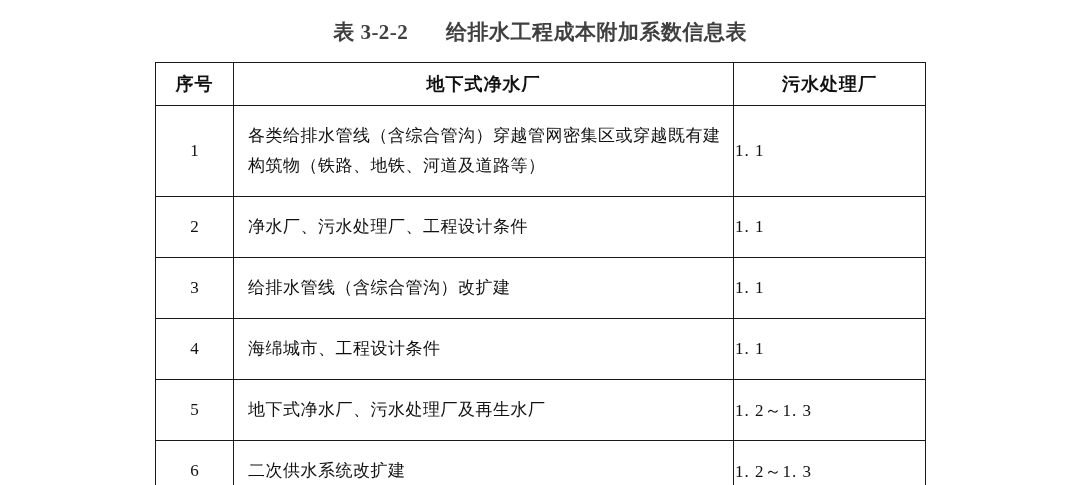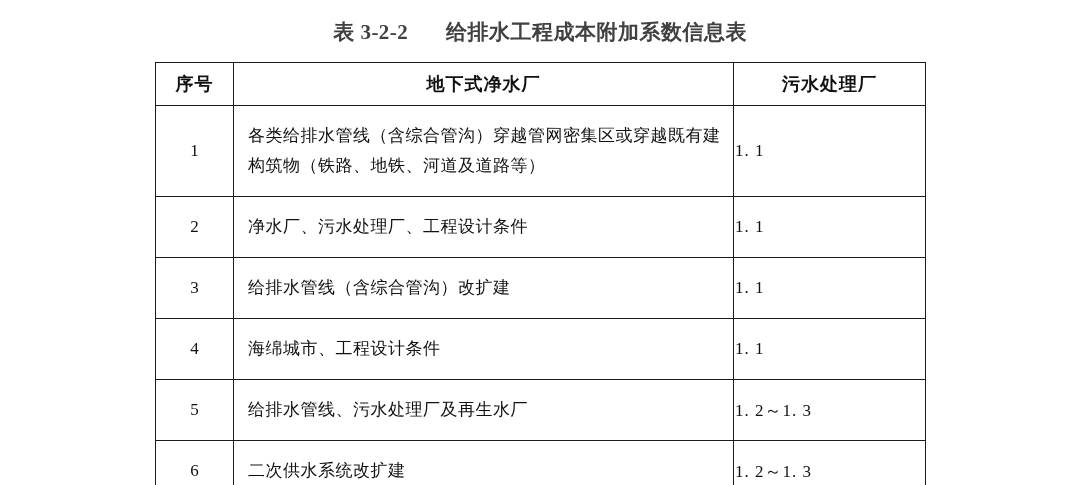--- a/index.html
+++ b/index.html
@@ -130,21 +130,21 @@
           <td class="cell-cond">给排水管线（含综合管沟）改扩建</td>
           <td class="cell-coef">1. 1</td>
         </tr>
         <tr class="row-normal">
           <td class="cell-no">4</td>
           <td class="cell-cond">海绵城市、工程设计条件</td>
           <td class="cell-coef">1. 1</td>
         </tr>
         <tr class="row-normal">
           <td class="cell-no">5</td>
-          <td class="cell-cond">给排水管线、污水处理厂及再生水厂</td>
+          <td class="cell-cond">地下式净水厂、污水处理厂及再生水厂</td>
           <td class="cell-coef">1. 2～1. 3</td>
         </tr>
         <tr class="row-normal">
           <td class="cell-no">6</td>
           <td class="cell-cond">二次供水系统改扩建</td>
           <td class="cell-coef">1. 2～1. 3</td>
         </tr>
 
       </tbody>
     </table>

